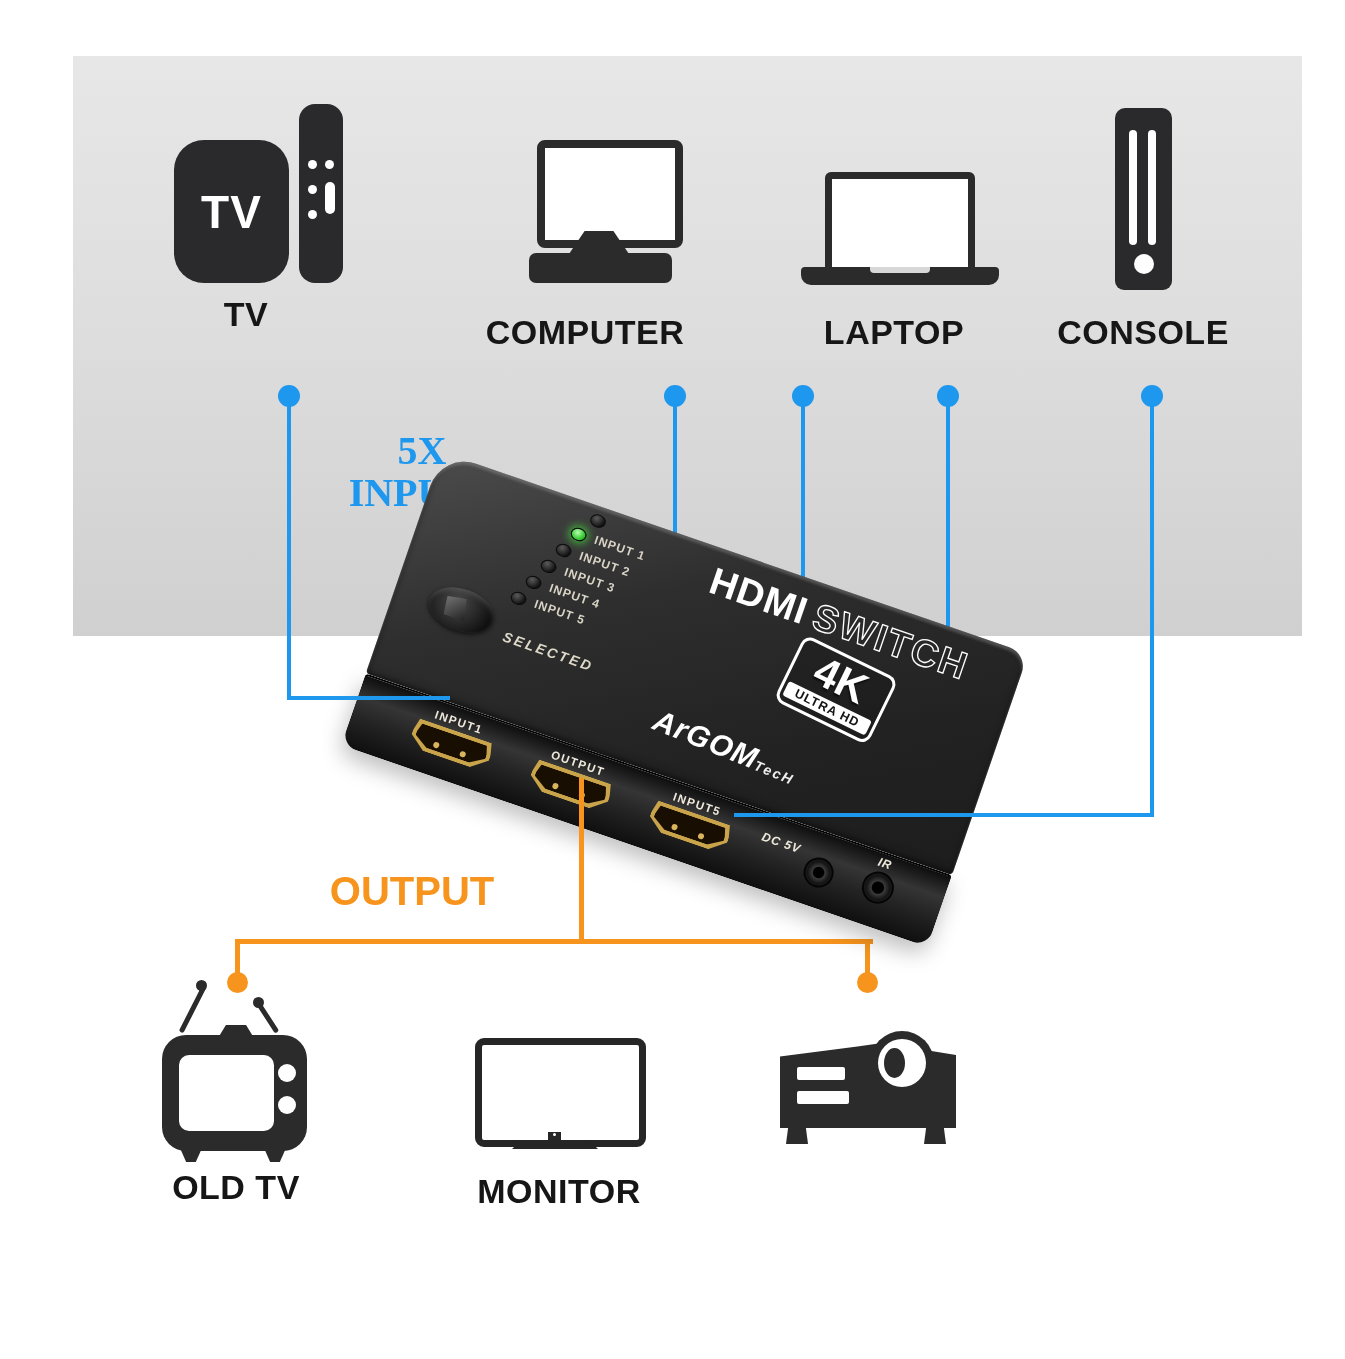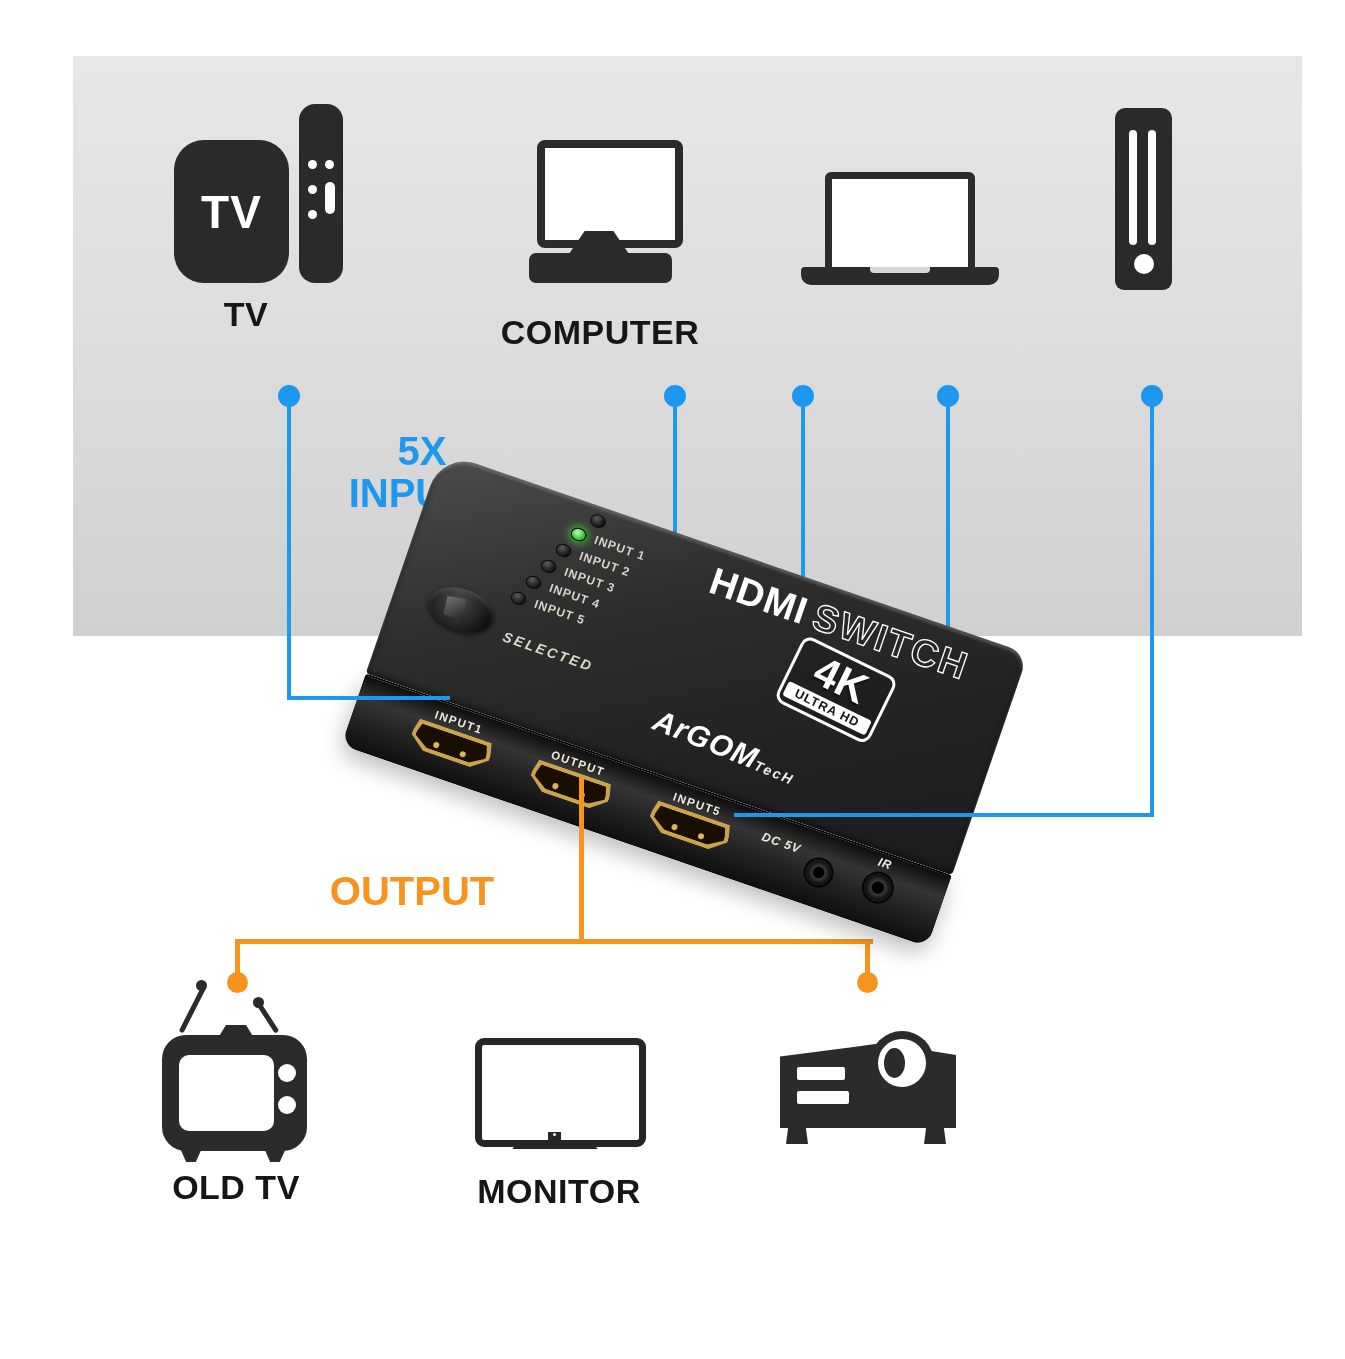--- a/index.html
+++ b/index.html
@@ -148,34 +148,36 @@
     <span class="dot" style="left:26px;top:56px;"></span>
     <span class="pill" style="left:26px;top:78px;"></span>
   </div>
   <div class="dev-label" style="left:109px;top:297px;line-height:35px;">
     <div>TV</div>
   </div>
 
   <div class="icon monitor-top"></div>
   <div class="icon pc-stand"></div>
   <div class="icon pc-base"></div>
-  <div class="dev-label" style="left:463px;top:313px;">COMPUTER</div>
+  <div class="dev-label" style="left:448px;top:313px;">COMPUTER</div>
 
   <div class="icon laptop-screen"></div>
   <div class="icon laptop-base">
       <span class="notch"></span>
     </div>
+  <div class="dev-label" style="left:757px;top:313px;">LAPTOP</div>
 
   <div class="icon console-body">
     <span class="slot" style="left:14px;"></span>
     <span class="slot" style="left:33px;"></span>
     <span class="cdot"></span>
   </div>
-
-  <div class="callout blue" style="left:280px;top:430px;">
+  <div class="dev-label" style="left:1006px;top:313px;">CONSOLE</div>
+
+  <div class="callout blue" style="left:280px;top:430px;font-family:Liberation Serif, serif;">
     <div>5X</div>
     <div>INPUTS</div>
   </div>
 
   <div class="bdot" style="left:266px;"></div>
   <div class="bdot" style="left:652px;"></div>
   <div class="bdot" style="left:780px;"></div>
   <div class="bdot" style="left:925px;"></div>
   <div class="bdot" style="left:1129px;"></div>
 

